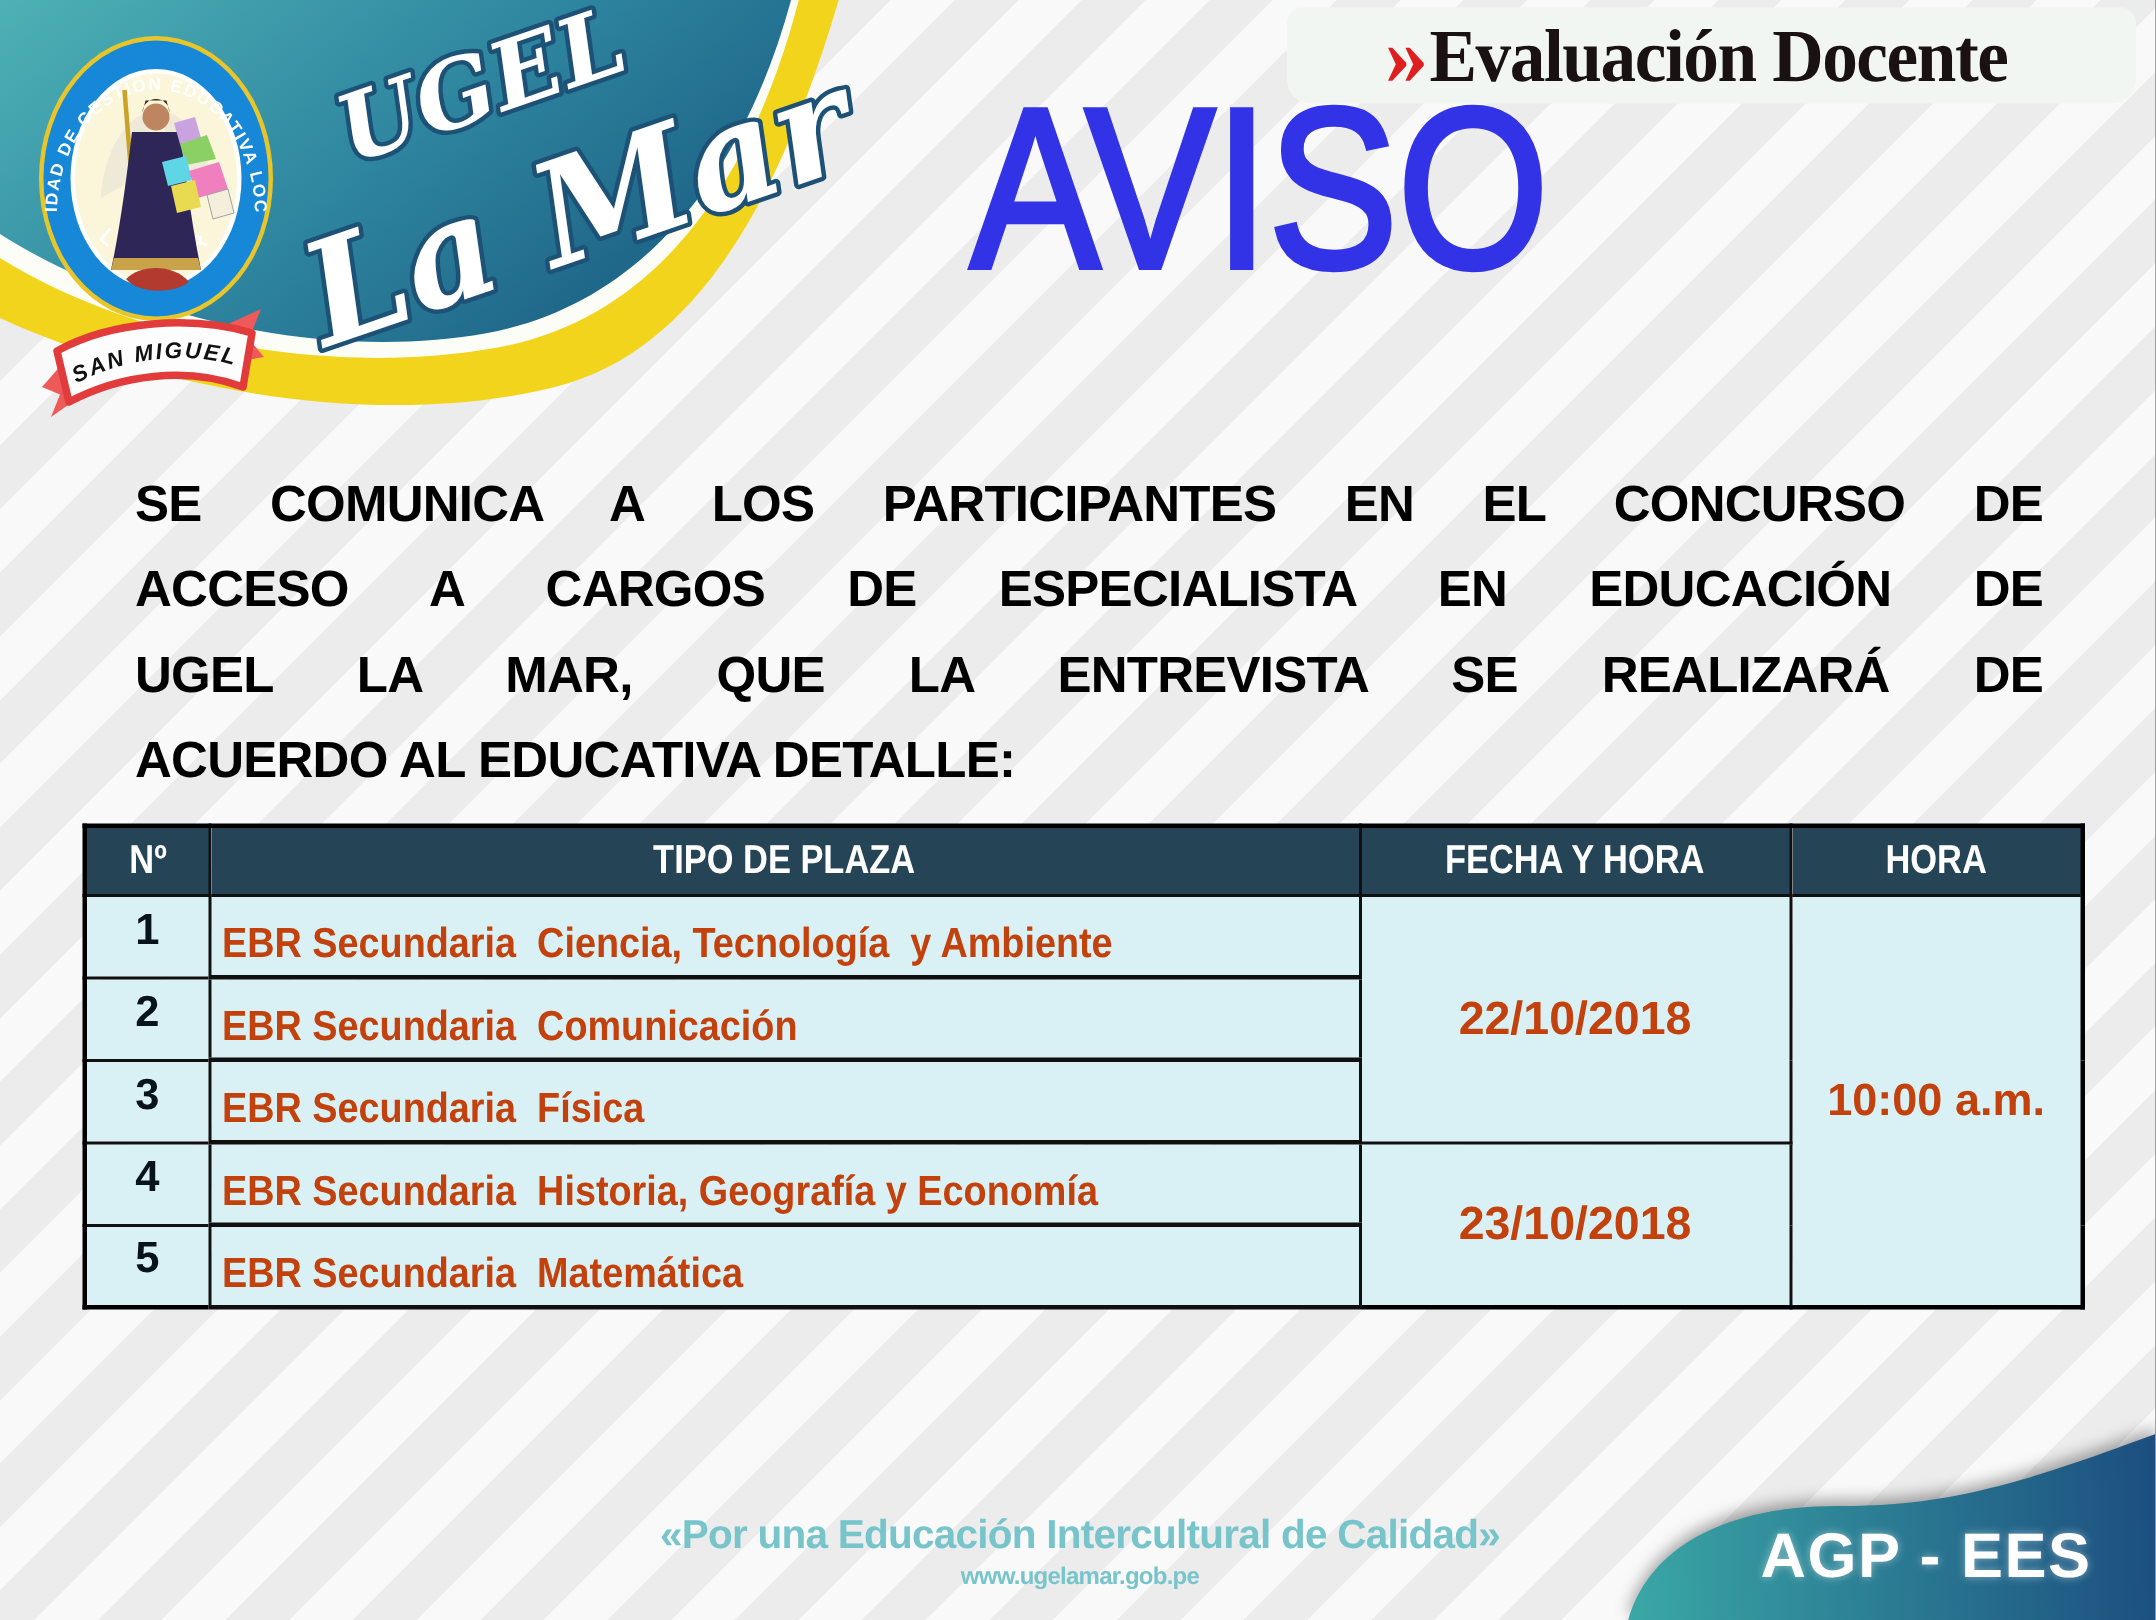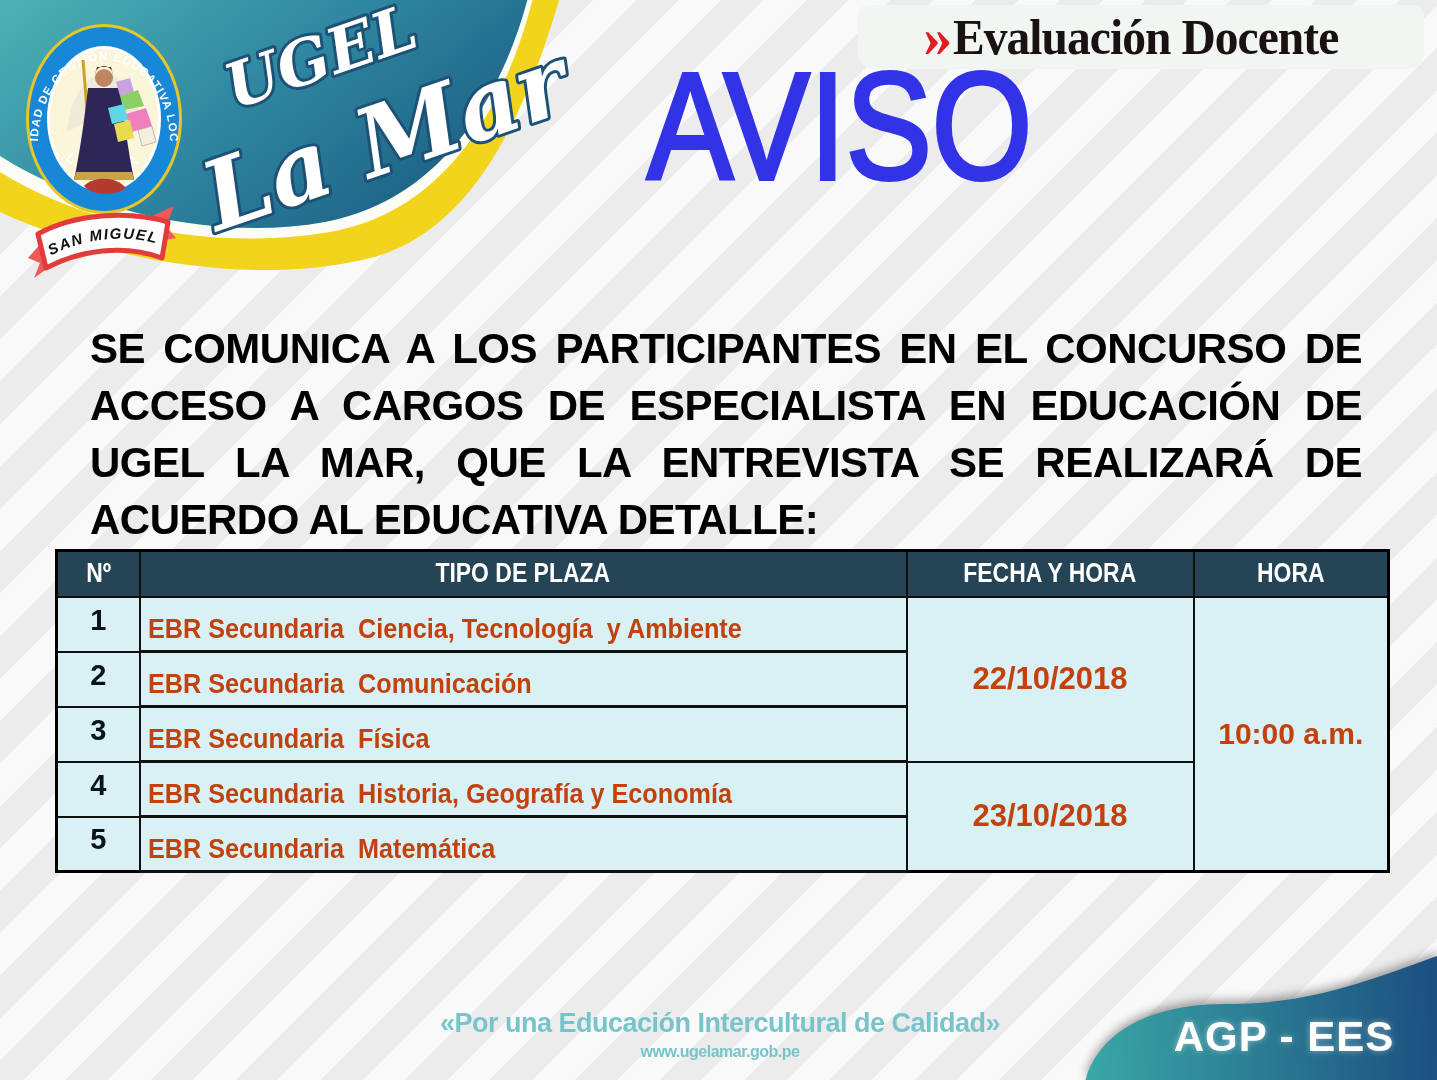--- a/index.html
+++ b/index.html
@@ -46,22 +46,22 @@
   .badge-label{font-family:"Liberation Serif",serif;font-weight:bold;font-size:50px;color:#1A1212;
         letter-spacing:-1px;white-space:nowrap;transform:scaleX(.95);transform-origin:left center;}
 
   
   .title{position:absolute;left:520px;top:50px;width:640px;margin:0;text-align:center;
          font-size:152px;line-height:152px;font-weight:normal;
          color:var(--title-blue,#3232E6);-webkit-text-stroke:4px var(--title-blue,#3232E6);}
   .title span{display:inline-block;transform:scaleX(.85);}
 
   
-  .announcement{position:absolute;left:90px;top:320px;width:1272px;color:#000;font-weight:bold;
-                font-size:42px;letter-spacing:-.5px;}
+  .announcement{position:absolute;left:90px;top:308px;width:1272px;color:#000;font-weight:bold;
+                font-size:34px;letter-spacing:-.5px;}
   .ann-line{height:57px;line-height:57px;text-align:justify;text-align-last:justify;white-space:nowrap;
             overflow:visible;}
   .ann-line.last{text-align-last:left;}
 
   
   table.sched{position:absolute;left:55px;top:549px;width:1332px;border-collapse:collapse;
               table-layout:fixed;border:3px solid #000;}
   .sched th,.sched td{border:2px solid #101010;background:var(--table-cell-bg,#D9F1F5);
               font-family:"Liberation Sans",sans-serif;color:#c2410c;overflow:hidden;}
   .sched thead tr{height:46px;}

